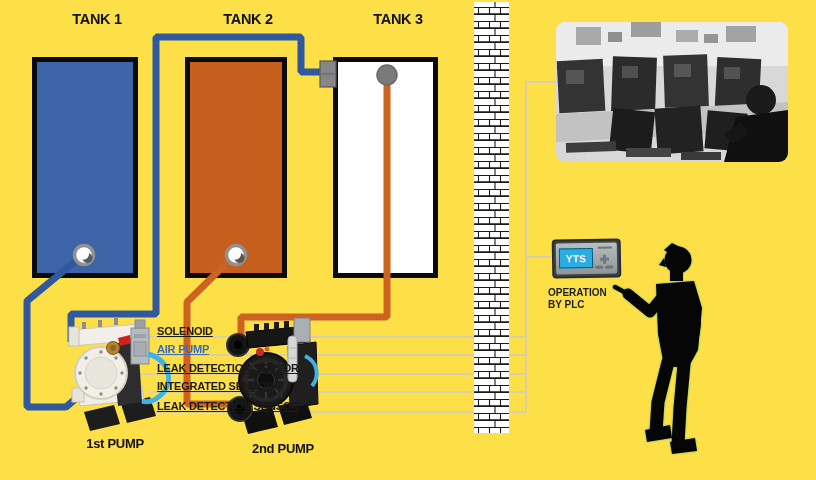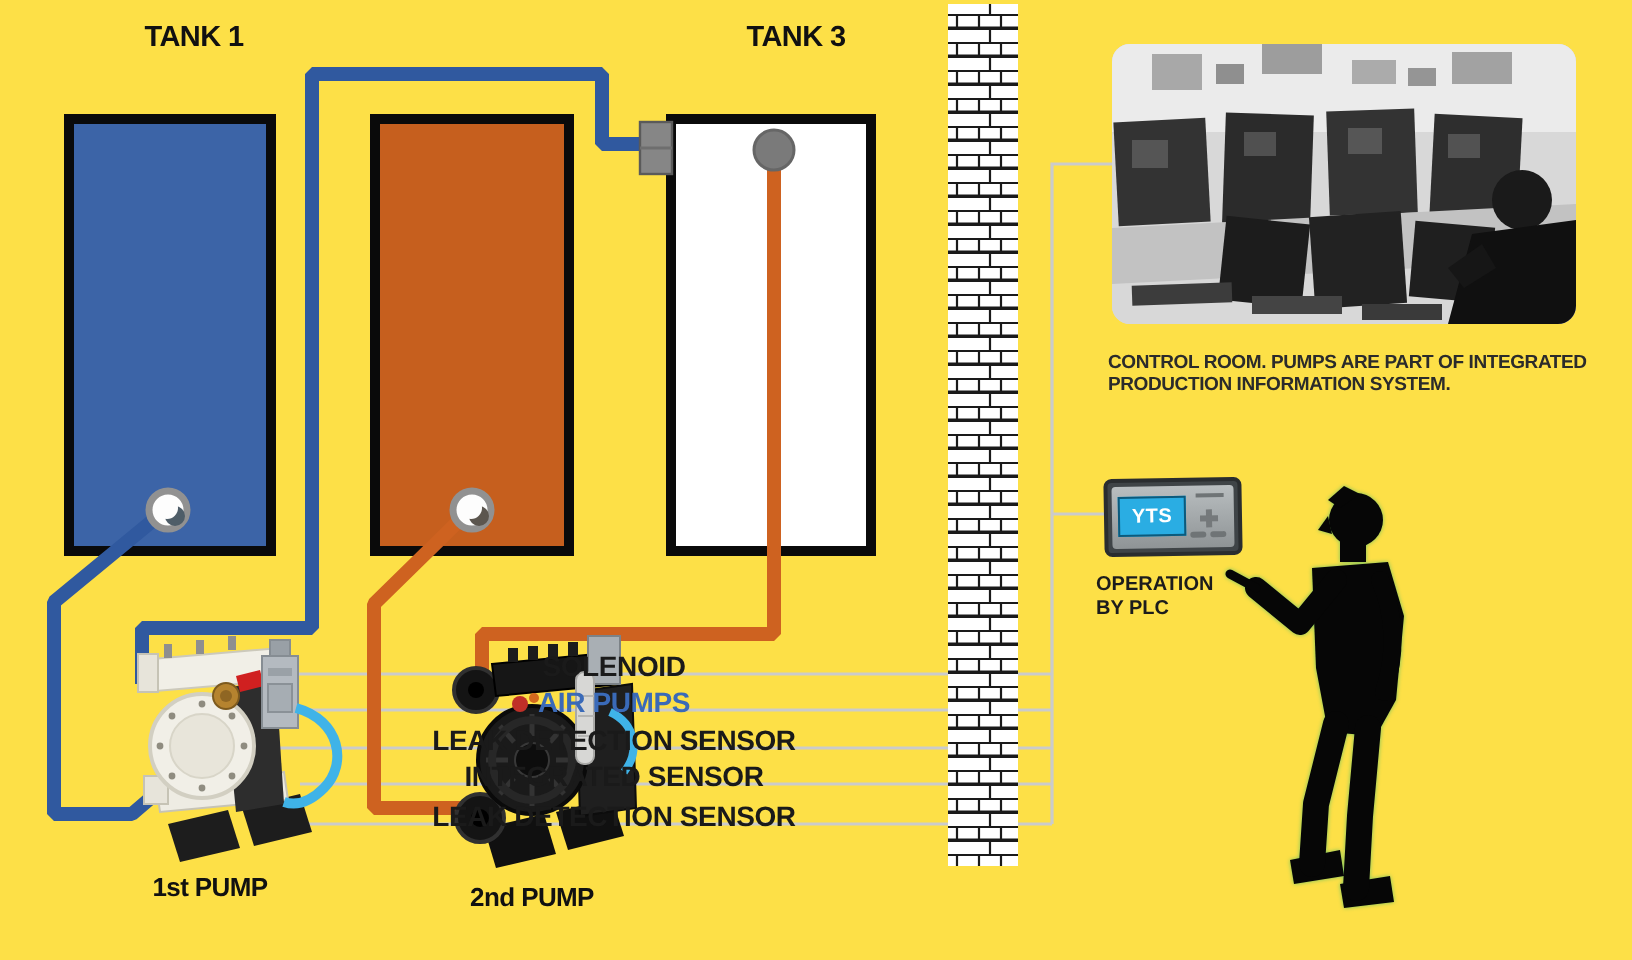--- a/index.html
+++ b/index.html
@@ -2,22 +2,22 @@
 <html><head>
 <meta charset="utf-8">
 <style>
   html,body{margin:0;padding:0;background:#fff;}
   #stage{position:relative;width:816px;height:480px;background:#fde047;overflow:hidden;
          font-family:"Liberation Sans",sans-serif;}
   .abs{position:absolute;}
   .lbl{position:absolute;font-weight:700;color:#111;white-space:nowrap;}
   .tank-lbl{font-size:14.5px;letter-spacing:-0.3px;text-align:center;top:11px;}
   .pump-lbl{font-size:13px;letter-spacing:-0.3px;text-align:center;}
-  .sig{position:absolute;left:157px;width:300px;text-align:center;font-weight:700;
-       font-size:14px;letter-spacing:-0.2px;color:#1a1a1a;}
+  .sig{position:absolute;left:157px;width:300px;text-align:left;font-weight:700;
+       font-size:11px;letter-spacing:-0.2px;color:#1a1a1a;text-decoration:underline;}
   .sig.air{color:#3a6ab8;}
   .caption{position:absolute;left:554px;width:250px;font-weight:700;font-size:9.5px;
            letter-spacing:-0.2px;color:#2b2b2b;line-height:11px;}
   .plc-cap{position:absolute;left:548px;width:74px;text-align:left;font-weight:700;
            font-size:10px;color:#1c1c1c;line-height:11.5px;}
   
   #ctrlroom{left:556px;top:22px;width:232px;height:140px;border-radius:9px;overflow:hidden;
             background:#d8d8d8;}
   
   #plc{left:552px;top:239px;width:69px;height:39px;background:#3f4447;border:2px solid #2a2d2f;
@@ -149,27 +149,28 @@
       <circle cx="267" cy="349" r="2.5" fill="#d4691e"></circle>
       <rect x="288" y="336" width="9" height="46" rx="4" fill="#d7d7d5" stroke="#a9a9a7"></rect>
       <line x1="289" y1="348" x2="297" y2="348" stroke="#b5b5b3"></line>
       <line x1="289" y1="358" x2="297" y2="358" stroke="#b5b5b3"></line>
       <line x1="289" y1="368" x2="297" y2="368" stroke="#b5b5b3"></line>
       <path d="M305,356 C318,362 320,376 312,386" stroke="#3fb3e8" stroke-width="4" fill="none"></path>
     </g>
   </svg>
 
   <div class="lbl tank-lbl" style="left:44px;width:106px;">TANK 1</div>
+  <div class="lbl tank-lbl" style="left:197px;width:102px;">TANK 2</div>
   <div class="lbl tank-lbl" style="left:347px;width:102px;">TANK 3</div>
 
-  <div class="lbl pump-lbl" style="left:55px;top:436px;width:100px;">1st PUMP</div>
-  <div class="lbl pump-lbl" style="left:216px;top:441px;width:100px;">2nd PUMP</div>
+  <div class="lbl pump-lbl" style="left:65px;top:436px;width:100px;">1st PUMP</div>
+  <div class="lbl pump-lbl" style="left:233px;top:441px;width:100px;">2nd PUMP</div>
 
   <div class="sig" style="top:325px;">SOLENOID</div>
-  <div class="sig air" style="top:343px;">AIR PUMPS</div>
+  <div class="sig air" style="top:343px;">AIR PUMP</div>
   <div class="sig" style="top:362px;">LEAK DETECTION SENSOR</div>
   <div class="sig" style="top:380px;">INTEGRATED SENSOR</div>
   <div class="sig" style="top:400px;">LEAK DETECTION SENSOR</div>
 
   <div id="ctrlroom" class="abs">
     <svg width="232" height="140" viewBox="0 0 232 140">
       <rect width="232" height="140" fill="#d8d8d8"></rect>
       <rect x="0" y="0" width="232" height="44" fill="#ebebeb"></rect>
       <rect x="20" y="5" width="25" height="18" fill="#a8a8a8"></rect>
       <rect x="75" y="0" width="30" height="15" fill="#9d9d9d"></rect>
@@ -193,24 +194,20 @@
       <rect x="150" y="90" width="40" height="38" fill="#1f1f1f" transform="rotate(5 170 109)"></rect>
       <rect x="10" y="120" width="50" height="10" fill="#3c3c3c" transform="rotate(-2 35 125)"></rect>
       <rect x="70" y="126" width="45" height="9" fill="#444"></rect>
       <rect x="125" y="130" width="40" height="8" fill="#3a3a3a"></rect>
       <circle cx="205" cy="78" r="15" fill="#1a1a1a"></circle>
       <polygon points="180,95 232,88 232,140 168,140" fill="#101010"></polygon>
       <polygon points="168,112 185,100 192,112 176,122" fill="#161616"></polygon>
     </svg>
   </div>
 
-  <div class="caption" style="top:176px;">
-    <div>CONTROL ROOM. PUMPS ARE PART OF INTEGRATED</div>
-    <div>PRODUCTION INFORMATION SYSTEM.</div>
-  </div>
 
   <div id="plc" class="abs">
     <div class="panel"></div>
     <div class="screen">YTS</div>
     <div class="bar" style="top:6px;"></div>
     <div class="pad"></div>
     <div class="oval" style="right:16px;bottom:7px;"></div>
     <div class="oval" style="right:6px;bottom:7px;"></div>
   </div>
 

